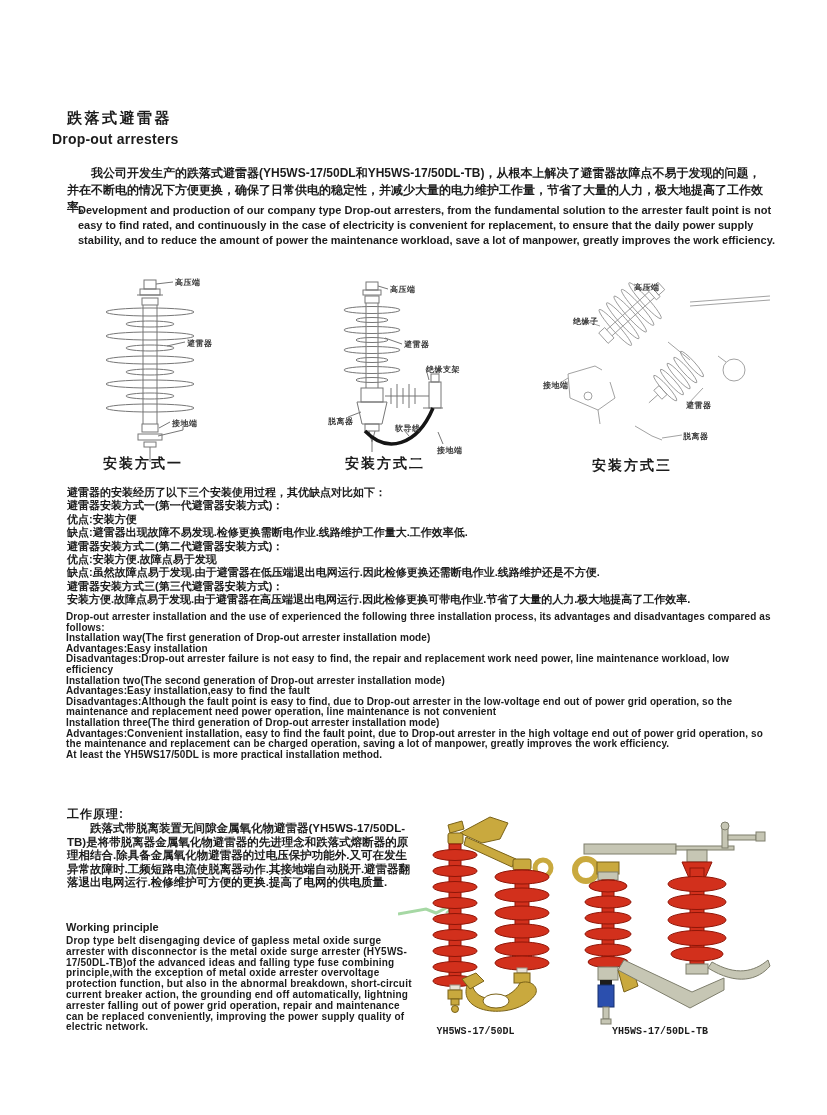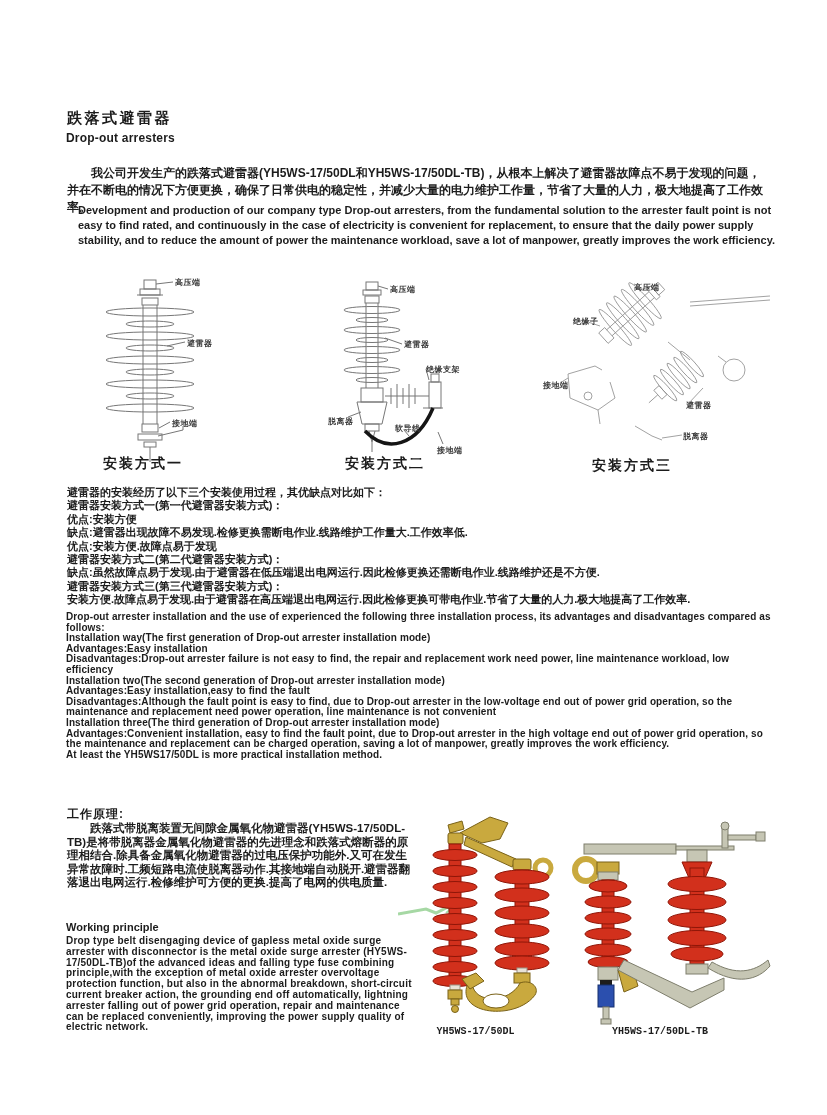--- a/index.html
+++ b/index.html
@@ -4,21 +4,21 @@
 <style>
   html,body{margin:0;padding:0;background:#e8e8e8;}
   .page{
     position:relative;width:827px;height:1115px;margin:0 auto;
     background:#ffffff;overflow:hidden;
     font-family:"Liberation Sans","DejaVu Sans",sans-serif;
     color:var(--text,#1c1c1c);
   }
   .abs{position:absolute;}
   .title-zh{left:67px;top:109px;font-size:15px;font-weight:bold;letter-spacing:2.5px;}
-  .title-en{left:66px;top:131px;font-size:12px;font-weight:bold;letter-spacing:0.2px;}
+  .title-en{left:52px;top:131px;font-size:14px;font-weight:bold;letter-spacing:0.2px;}
   .intro-zh{left:67px;top:165px;width:701px;font-size:12px;line-height:17px;font-weight:bold;text-indent:2em;}
   .intro-en{left:78px;top:203px;width:704px;font-size:11px;line-height:15px;font-weight:bold;}
   .diag{position:absolute;}
   .diag svg{position:absolute;left:0;top:0;}
   .dlabel{position:absolute;font-size:8px;font-weight:bold;color:#3a3a3a;white-space:nowrap;letter-spacing:0.5px;}
   .dcaption{position:absolute;font-size:14px;font-weight:bold;letter-spacing:2px;text-align:left;}
   .cn-block{left:67px;top:486px;width:706px;}
   .cn-block p{margin:0;font-size:11px;line-height:13.4px;font-weight:bold;}
   .en-block{left:66px;top:612px;width:707px;}
   .en-block p{margin:0;font-size:10px;line-height:10.6px;font-weight:bold;letter-spacing:0.1px;}
@@ -172,22 +172,22 @@
     <span class="dlabel" style="left:146px;top:122px;">避雷器</span>
     <span class="dlabel" style="left:143px;top:153px;">脱离器</span>
   </div>
   <div class="dcaption" style="left:592px;top:457px;width:120px;">安装方式三</div>
 
   <div class="abs cn-block">
     <p>避雷器的安装经历了以下三个安装使用过程，其优缺点对比如下：</p>
     <p>避雷器安装方式一(第一代避雷器安装方式)：</p>
     <p>优点:安装方便</p>
     <p>缺点:避雷器出现故障不易发现.检修更换需断电作业.线路维护工作量大.工作效率低.</p>
+    <p>避雷器安装方式二(第二代避雷器安装方式)：</p>
     <p>优点:安装方便.故障点易于发现</p>
-    <p>避雷器安装方式二(第二代避雷器安装方式)：</p>
     <p>缺点:虽然故障点易于发现.由于避雷器在低压端退出电网运行.因此检修更换还需断电作业.线路维护还是不方便.</p>
     <p>避雷器安装方式三(第三代避雷器安装方式)：</p>
     <p>安装方便.故障点易于发现.由于避雷器在高压端退出电网运行.因此检修更换可带电作业.节省了大量的人力.极大地提高了工作效率.</p>
   </div>
 
   <div class="abs en-block">
     <p>Drop-out arrester installation and the use of experienced the following three installation process, its advantages and disadvantages compared as follows:</p>
     <p>Installation way(The first generation of Drop-out arrester installation mode)</p>
     <p>Advantages:Easy installation</p>
     <p>Disadvantages:Drop-out arrester failure is not easy to find, the repair and replacement work need power, line maintenance workload, low efficiency</p>

